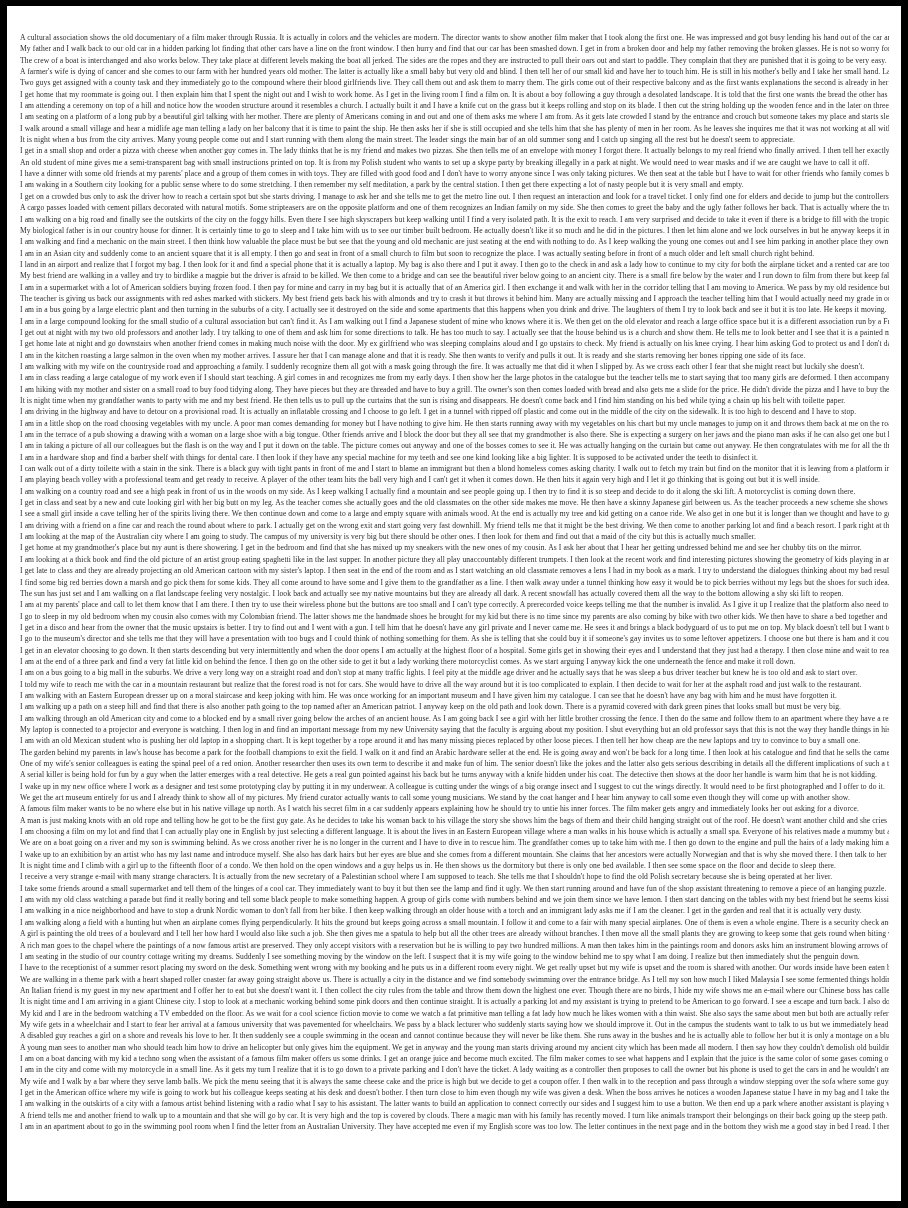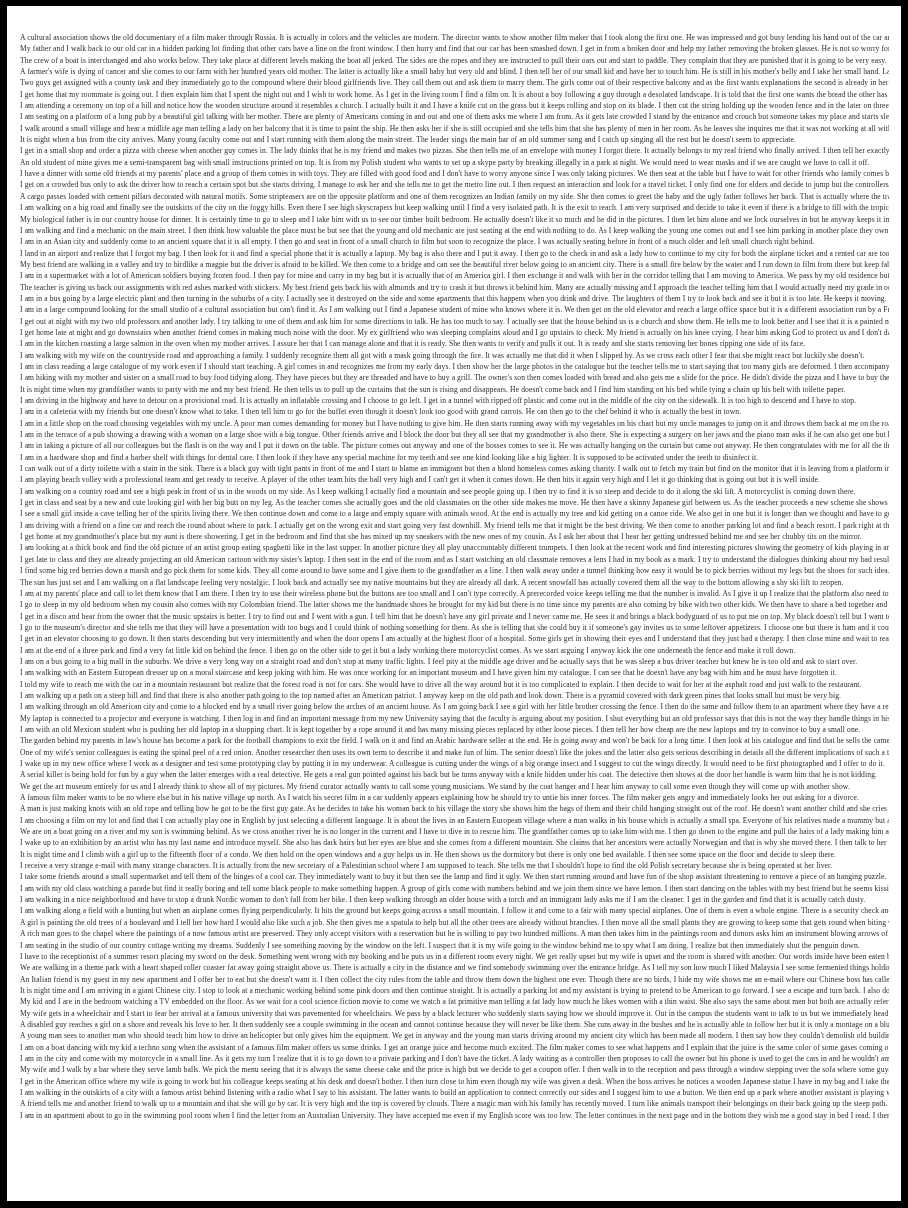--- a/index.html
+++ b/index.html
@@ -37,88 +37,89 @@
   <div class="lines">
       <div class="line">A cultural association shows the old documentary of a film maker through Russia. It is actually in colors and the vehicles are modern. The director wants to show another film maker that I took along the first one. He was impressed and got busy lending his hand out of the car and was on his cell.</div>
       <div class="line">My father and I walk back to our old car in a hidden parking lot finding that other cars have a line on the front window. I then hurry and find that our car has been smashed down. I get in from a broken door and help my father removing the broken glasses. He is not so worry for the insurance.</div>
       <div class="line">The crew of a boat is interchanged and also works below. They take place at different levels making the boat all jerked. The sides are the ropes and they are instructed to pull their oars out and start to paddle. They complain that they are punished that it is going to be very easy.</div>
       <div class="line">A farmer's wife is dying of cancer and she comes to our farm with her hundred years old mother. The latter is actually like a small baby but very old and blind. I then tell her of our small kid and have her to touch him. He is still in his mother's belly and I take her small hand. Later instead.</div>
       <div class="line">Two guys get assigned with a county task and they immediately go to the compound where their blood girlfriends live. They call them out and ask them to marry them. The girls come out of their respective balcony and as the first wants explanations the second is already in her wedding dress.</div>
       <div class="line">I get home that my roommate is going out. I then explain him that I spent the night out and I wish to work home. As I get in the living room I find a film on. It is about a boy following a guy through a desolated landscape. It is told that the first one wants the bread the other has caused him.</div>
       <div class="line">I am attending a ceremony on top of a hill and notice how the wooden structure around it resembles a church. I actually built it and I have a knife cut on the grass but it keeps rolling and stop on its blade. I then cut the string holding up the wooden fence and in the later on three holes I made.</div>
       <div class="line">I am seating on a platform of a long pub by a beautiful girl talking with her mother. There are plenty of Americans coming in and out and one of them asks me where I am from. As it gets late crowded I stand by the entrance and crouch but someone takes my place and starts sleeping.</div>
       <div class="line">I walk around a small village and hear a midlife age man telling a lady on her balcony that it is time to paint the ship. He then asks her if she is still occupied and she tells him that she has plenty of men in her room. As he leaves she inquires me that it was not working at all with him.</div>
-      <div class="line">It is night when a bus from the city arrives. Many young faculty come out and I start running with them along the main street. The leader sings the main bar of an old summer song and I catch up singing all the rest but he doesn't seem to appreciate.</div>
+      <div class="line">It is night when a bus from the city arrives. Many young people come out and I start running with them along the main street. The leader sings the main bar of an old summer song and I catch up singing all the rest but he doesn't seem to appreciate.</div>
       <div class="line">I get in a small shop and order a pizza with cheese when another guy comes in. The lady thinks that he is my friend and makes two pizzas. She then tells me of an envelope with money I forgot there. It actually belongs to my real friend who finally arrived. I then tell her exactly how much it was.</div>
       <div class="line">An old student of mine gives me a semi-transparent bag with small instructions printed on top. It is from my Polish student who wants to set up a skype party by breaking illegally in a park at night. We would need to wear masks and if we are caught we have to call it off.</div>
       <div class="line">I have a dinner with some old friends at my parents' place and a group of them comes in with toys. They are filled with good food and I don't have to worry anyone since I was only taking pictures. We then seat at the table but I have to wait for other friends who family comes but with no food.</div>
+      <div class="line">I am waking in a Southern city looking for a public sense where to do some stretching. I then remember my self meditation, a park by the central station. I then get there expecting a lot of nasty people but it is very small and empty.</div>
       <div class="line">I get on a crowded bus only to ask the driver how to reach a certain spot but she starts driving. I manage to ask her and she tells me to get the metro line out. I then request an interaction and look for a travel ticket. I only find one for elders and decide to jump but the controllers are there.</div>
       <div class="line">A cargo passes loaded with cement pillars decorated with natural motifs. Some stripteasers are on the opposite platform and one of them recognizes an Indian family on my side. She then comes to greet the baby and the ugly father follows her back. That is actually where the train will depart.</div>
       <div class="line">I am walking on a big road and finally see the outskirts of the city on the foggy hills. Even there I see high skyscrapers but keep walking until I find a very isolated path. It is the exit to reach. I am very surprised and decide to take it even if there is a bridge to fill with the tropical vegetation.</div>
       <div class="line">My biological father is in our country house for dinner. It is certainly time to go to sleep and I take him with us to see our timber built bedroom. He actually doesn't like it so much and he did in the pictures. I then let him alone and we lock ourselves in but he anyway keeps it in the attic to think</div>
       <div class="line">I am walking and find a mechanic on the main street. I then think how valuable the place must be but see that the young and old mechanic are just seating at the end with nothing to do. As I keep walking the young one comes out and I see him parking in another place they own just for storage.</div>
       <div class="line">I am in an Asian city and suddenly come to an ancient square that it is all empty. I then go and seat in front of a small church to film but soon to recognize the place. I was actually seating before in front of a much older and left small church right behind.</div>
       <div class="line">I land in an airport and realize that I forgot my bag. I then look for it and find a special phone that it is actually a laptop. My bag is also there and I put it away. I then go to the check in and ask a lady how to continue to my city for both the airplane ticket and a rented car are too expensive.</div>
       <div class="line">My best friend are walking in a valley and try to birdlike a magpie but the driver is afraid to be killed. We then come to a bridge and can see the beautiful river below going to an ancient city. There is a small fire below by the water and I run down to film from there but keep falling asleep.</div>
       <div class="line">I am in a supermarket with a lot of American soldiers buying frozen food. I then pay for mine and carry in my bag but it is actually that of an America girl. I then exchange it and walk with her in the corridor telling that I am moving to America. We pass by my old residence but keep on with her.</div>
       <div class="line">The teacher is giving us back our assignments with red ashes marked with stickers. My best friend gets back his with almonds and try to crash it but throws it behind him. Many are actually missing and I approach the teacher telling him that I would actually need my grade in order to pass.</div>
       <div class="line">I am in a bus going by a large electric plant and then turning in the suburbs of a city. I actually see it destroyed on the side and some apartments that this happens when you drink and drive. The laughters of them I try to look back and see it but it is too late. He keeps it moving.</div>
       <div class="line">I am in a large compound looking for the small studio of a cultural association but can't find it. As I am walking out I find a Japanese student of mine who knows where it is. We then get on the old elevator and reach a large office space but it is a different association run by a French guy.</div>
       <div class="line">I get out at night with my two old professors and another lady. I try talking to one of them and ask him for some directions to talk. He has too much to say. I actually see that the house behind us is a church and show them. He tells me to look better and I see that it is a painted mosque.</div>
       <div class="line">I get home late at night and go downstairs when another friend comes in making much noise with the door. My ex girlfriend who was sleeping complains aloud and I go upstairs to check. My friend is actually on his knee crying. I hear him asking God to protect us and I don't dare to disturb.</div>
       <div class="line">I am in the kitchen roasting a large salmon in the oven when my mother arrives. I assure her that I can manage alone and that it is ready. She then wants to verify and pulls it out. It is ready and she starts removing her bones ripping one side of its face.</div>
       <div class="line">I am walking with my wife on the countryside road and approaching a family. I suddenly recognize them all got with a mask going through the fire. It was actually me that did it when I slipped by. As we cross each other I fear that she might react but luckily she doesn't.</div>
       <div class="line">I am in class reading a large catalogue of my work even if I should start teaching. A girl comes in and recognizes me from my early days. I then show her the large photos in the catalogue but the teacher tells me to start saying that too many girls are deformed. I then accompany them on a network.</div>
       <div class="line">I am hiking with my mother and sister on a small road to buy food tidying along. They have pieces but they are threaded and have to buy a grill. The owner's son then comes loaded with bread and also gets me a slide for the price. He didn't divide the pizza and I have to buy them separately.</div>
       <div class="line">It is night time when my grandfather wants to party with me and my best friend. He then tells us to pull up the curtains that the sun is rising and disappears. He doesn't come back and I find him standing on his bed while tying a chain up his belt with toilette paper.</div>
       <div class="line">I am driving in the highway and have to detour on a provisional road. It is actually an inflatable crossing and I choose to go left. I get in a tunnel with ripped off plastic and come out in the middle of the city on the sidewalk. It is too high to descend and I have to stop.</div>
-      <div class="line">I am in a cafeteria with my friends but one doesn't know what to take. I then tell him to go for the buffet even though it doesn't look too good with grand carrots. He can then go to the chef behind it who is actually the best in town.</div>
       <div class="line">I am in a little shop on the road choosing vegetables with my uncle. A poor man comes demanding for money but I have nothing to give him. He then starts running away with my vegetables on his chart but my uncle manages to jump on it and throws them back at me on the road.</div>
       <div class="line">I am in the terrace of a pub showing a drawing with a woman on a large shoe with a big tongue. Other friends arrive and I block the door but they all see that my grandmother is also there. She is expecting a surgery on her jaws and the piano man asks if he can also get one but he is a robot.</div>
       <div class="line">I am in taking a picture of all our colleagues but the flash is on the way and I put it down on the table. The picture comes out anyway and one of the bosses comes to see it. He was actually hanging on the curtain but came out anyway. He then congratulates with me for all the things I do.</div>
       <div class="line">I am in a hardware shop and find a barber shelf with things for dental care. I then look if they have any special machine for my teeth and see one kind looking like a big lighter. It is supposed to be activated under the teeth to disinfect it.</div>
       <div class="line">I can walk out of a dirty toilette with a stain in the sink. There is a black guy with tight pants in front of me and I start to blame an immigrant but then a blond homeless comes asking charity. I walk out to fetch my train but find on the monitor that it is leaving from a platform inside.</div>
       <div class="line">I am playing beach volley with a professional team and get ready to receive. A player of the other team hits the ball very high and I can't get it when it comes down. He then hits it again very high and I let it go thinking that is going out but it is well inside.</div>
       <div class="line">I am walking on a country road and see a high peak in front of us in the woods on my side. As I keep walking I actually find a mountain and see people going up. I then try to find it is so steep and decide to do it along the ski lift. A motorcyclist is coming down there.</div>
       <div class="line">I get in class and seat by a new and cute looking girl with her big butt on my leg. As the teacher comes she actually goes and the old classmates on the other side makes me move. He then have a skinny Japanese girl between us. As the teacher proceeds a new scheme she shows me her package.</div>
       <div class="line">I see a small girl inside a cave telling her of the spirits living there. We then continue down and come to a large and empty square with animals wood. At the end is actually my tree and kid getting on a canoe ride. We also get in one but it is longer than we thought and have to go further back.</div>
       <div class="line">I am driving with a friend on a fine car and reach the round about where to park. I actually get on the wrong exit and start going very fast downhill. My friend tells me that it might be the best driving. We then come to another parking lot and find a beach resort. I park right at the entrance.</div>
+      <div class="line">I am looking at the map of the Australian city where I am going to study. The campus of my university is very big but there should be other ones. I then look for them and find out that a maid of the city but this is actually much smaller.</div>
       <div class="line">I get home at my grandmother's place but my aunt is there showering. I get in the bedroom and find that she has mixed up my sneakers with the new ones of my cousin. As I ask her about that I hear her getting undressed behind me and see her chubby tits on the mirror.</div>
       <div class="line">I am looking at a thick book and find the old picture of an artist group eating spaghetti like in the last supper. In another picture they all play unaccountably different trumpets. I then look at the recent work and find interesting pictures showing the geometry of kids playing in an Egyptian village.</div>
       <div class="line">I get late to class and they are already projecting an old American cartoon with my sister's laptop. I then seat in the end of the room and as I start watching an old classmate removes a lens I had in my book as a mark. I try to understand the dialogues thinking about my bad results in English.</div>
       <div class="line">I find some big red berries down a marsh and go pick them for some kids. They all come around to have some and I give them to the grandfather as a line. I then walk away under a tunnel thinking how easy it would be to pick berries without my legs but the shoes for such idea.</div>
       <div class="line">The sun has just set and I am walking on a flat landscape feeling very nostalgic. I look back and actually see my native mountains but they are already all dark. A recent snowfall has actually covered them all the way to the bottom allowing a shy ski lift to reopen.</div>
       <div class="line">I am at my parents' place and call to let them know that I am there. I then try to use their wireless phone but the buttons are too small and I can't type correctly. A prerecorded voice keeps telling me that the number is invalid. As I give it up I realize that the platform also need to be descripted.</div>
       <div class="line">I go to sleep in my old bedroom when my cousin also comes with my Colombian friend. The latter shows me the handmade shoes he brought for my kid but there is no time since my parents are also coming by bike with two other kids. We then have to share a bed together and with our kids.</div>
       <div class="line">I get in a disco and hear from the owner that the music upstairs is better. I try to find out and I went with a gun. I tell him that he doesn't have any girl private and I never came me. He sees it and brings a black bodyguard of us to put me on top. My black doesn't tell but I want to sleep.</div>
       <div class="line">I go to the museum's director and she tells me that they will have a presentation with too bugs and I could think of nothing something for them. As she is telling that she could buy it if someone's gay invites us to some leftover appetizers. I choose one but there is ham and it could be tough.</div>
       <div class="line">I get in an elevator choosing to go down. It then starts descending but very intermittently and when the door opens I am actually at the highest floor of a hospital. Some girls get in showing their eyes and I understand that they just had a therapy. I then close mine and wait to reach the bottom.</div>
       <div class="line">I am at the end of a three park and find a very fat little kid on behind the fence. I then go on the other side to get it but a lady working there motorcyclist comes. As we start arguing I anyway kick the one underneath the fence and make it roll down.</div>
       <div class="line">I am on a bus going to a big mall in the suburbs. We drive a very long way on a straight road and don't stop at many traffic lights. I feel pity at the middle age driver and he actually says that he was sleep a bus driver teacher but knew he is too old and ask to start over.</div>
+      <div class="line">I told my wife to reach me with the car in a mountain restaurant but realize that the forest road is not for cars. She would have to drive all the way around but it is too complicated to explain. I then decide to wait for her at the asphalt road and just walk to the restaurant.</div>
       <div class="line">I am walking with an Eastern European dresser up on a moral staircase and keep joking with him. He was once working for an important museum and I have given him my catalogue. I can see that he doesn't have any bag with him and he must have forgotten it.</div>
-      <div class="line">I told my wife to reach me with the car in a mountain restaurant but realize that the forest road is not for cars. She would have to drive all the way around but it is too complicated to explain. I then decide to wait for her at the asphalt road and just walk to the restaurant.</div>
       <div class="line">I am walking up a path on a steep hill and find that there is also another path going to the top named after an American patriot. I anyway keep on the old path and look down. There is a pyramid covered with dark green pines that looks small but must be very big.</div>
       <div class="line">I am walking through an old American city and come to a blocked end by a small river going below the arches of an ancient house. As I am going back I see a girl with her little brother crossing the fence. I then do the same and follow them to an apartment where they have a religious meeting.</div>
       <div class="line">My laptop is connected to a projector and everyone is watching. I then log in and find an important message from my new University saying that the faculty is arguing about my position. I shut everything but an old professor says that this is not the way they handle things in his University.</div>
       <div class="line">I am with an old Mexican student who is pushing her old laptop in a shopping chart. It is kept together by a rope around it and has many missing pieces replaced by other loose pieces. I then tell her how cheap are the new laptops and try to convince to buy a small one.</div>
       <div class="line">The garden behind my parents in law's house has become a park for the football champions to exit the field. I walk on it and find an Arabic hardware seller at the end. He is going away and won't be back for a long time. I then look at his catalogue and find that he sells the camera I want.</div>
       <div class="line">One of my wife's senior colleagues is eating the spinal peel of a red onion. Another researcher then uses its own term to describe it and make fun of him. The senior doesn't like the jokes and the latter also gets serious describing in details all the different implications of such a term.</div>
+      <div class="line">A serial killer is being hold for fun by a guy when the latter emerges with a real detective. He gets a real gun pointed against his back but he turns anyway with a knife hidden under his coat. The detective then shows at the door her handle is warm him that he is not kidding.</div>
       <div class="line">I wake up in my new office where I work as a designer and test some prototyping clay by putting it in my underwear. A colleague is cutting under the wings of a big orange insect and I suggest to cut the wings directly. It would need to be first photographed and I offer to do it.</div>
-      <div class="line">A serial killer is being hold for fun by a guy when the latter emerges with a real detective. He gets a real gun pointed against his back but he turns anyway with a knife hidden under his coat. The detective then shows at the door her handle is warm him that he is not kidding.</div>
       <div class="line">We get the art museum entirely for us and I already think to show all of my pictures. My friend curator actually wants to call some young musicians. We stand by the coat hanger and I hear him anyway to call some even though they will come up with another show.</div>
       <div class="line">A famous film maker wants to be no where else but in his native village up north. As I watch his secret film in a car suddenly appears explaining how he should try to untie his inner forces. The film maker gets angry and immediately looks her out asking for a divorce.</div>
       <div class="line">A man is just making knots with an old rope and telling how he got to be the first guy gate. As he decides to take his woman back to his village the story she shows him the bags of them and their child hanging straight out of the roof. He doesn't want another child and she cries small bubbles.</div>
       <div class="line">I am choosing a film on my lot and find that I can actually play one in English by just selecting a different language. It is about the lives in an Eastern European village where a man walks in his house which is actually a small spa. Everyone of his relatives made a mummy but a couple is missing.</div>
       <div class="line">We are on a boat going on a river and my son is swimming behind. As we cross another river he is no longer in the current and I have to dive in to rescue him. The grandfather comes up to take him with me. I then go down to the engine and pull the hairs of a lady making him at my rescue.</div>
       <div class="line">I wake up to an exhibition by an artist who has my last name and introduce myself. She also has dark hairs but her eyes are blue and she comes from a different mountain. She claims that her ancestors were actually Norwegian and that is why she moved there. I then talk to her in Swedish.</div>
       <div class="line">It is night time and I climb with a girl up to the fifteenth floor of a condo. We then hold on the open windows and a guy helps us in. He then shows us the dormitory but there is only one bed available. I then see some space on the floor and decide to sleep there.</div>
       <div class="line">I receive a very strange e-mail with many strange characters. It is actually from the new secretary of a Palestinian school where I am supposed to teach. She tells me that I shouldn't hope to find the old Polish secretary because she is being operated at her liver.</div>
       <div class="line">I take some friends around a small supermarket and tell them of the hinges of a cool car. They immediately want to buy it but then see the lamp and find it ugly. We then start running around and have fun of the shop assistant threatening to remove a piece of an hanging puzzle.</div>
       <div class="line">I am with my old class watching a parade but find it really boring and tell some black people to make something happen. A group of girls come with numbers behind and we join them since we have lemon. I then start dancing on the tables with my best friend but he seems kissing me.</div>
-      <div class="line">I am walking in a nice neighborhood and have to stop a drunk Nordic woman to don't fall from her bike. I then keep walking through an older house with a torch and an immigrant lady asks me if I am the cleaner. I get in the garden and find that it is actually catch dusty.</div>
+      <div class="line">I am walking in a nice neighborhood and have to stop a drunk Nordic woman to don't fall from her bike. I then keep walking through an older house with a torch and an immigrant lady asks me if I am the cleaner. I get in the garden and real that it is actually very dusty.</div>
       <div class="line">I am walking along a field with a hunting hut when an airplane comes flying perpendicularly. It hits the ground but keeps going across a small mountain. I follow it and come to a fair with many special airplanes. One of them is even a whole engine. There is a security check and I don't get in.</div>
       <div class="line">A girl is painting the old trees of a boulevard and I tell her how hard I would also like such a job. She then gives me a spatula to help but all the other trees are already without branches. I then move all the small plants they are growing to keep some that gets round when biting water.</div>
       <div class="line">A rich man goes to the chapel where the paintings of a now famous artist are preserved. They only accept visitors with a reservation but he is willing to pay two hundred millions. A man then takes him in the paintings room and donors asks him an instrument blowing arrows of different sizes.</div>
       <div class="line">I am seating in the studio of our country cottage writing my dreams. Suddenly I see something moving by the window on the left. I suspect that it is my wife going to the window behind me to spy what I am doing. I realize but then immediately shut the penguin down.</div>
       <div class="line">I have to the receptionist of a summer resort placing my sword on the desk. Something went wrong with my booking and he puts us in a different room every night. We get really upset but my wife is upset and the room is shared with another. Our words inside have been eaten by the servants.</div>
       <div class="line">We are walking in a theme park with a heart shaped roller coaster far away going straight above us. There is actually a city in the distance and we find somebody swimming over the entrance bridge. As I tell my son how much I liked Malaysia I see some fermented things holding my legs.</div>
       <div class="line">An Italian friend is my guest in my new apartment and I offer her to eat but she doesn't want it. I then collect the city rules from the table and throw them down the highest one ever. Though there are no birds, I hide my wife shows me an e-mail where our Chinese boss has called us his enemy.</div>
       <div class="line">It is night time and I am arriving in a giant Chinese city. I stop to look at a mechanic working behind some pink doors and then continue straight. It is actually a parking lot and my assistant is trying to pretend to be American to go forward. I see a escape and turn back. I also do the same.</div>
       <div class="line">My kid and I are in the bedroom watching a TV embedded on the floor. As we wait for a cool science fiction movie to come we watch a fat primitive man telling a fat lady how much he likes women with a thin waist. She also says the same about men but both are actually referring to each other.</div>
       <div class="line">My wife gets in a wheelchair and I start to fear her arrival at a famous university that was pavemented for wheelchairs. We pass by a black lecturer who suddenly starts saying how we should improve it. Out in the campus the students want to talk to us but we immediately head for the elevator.</div>

